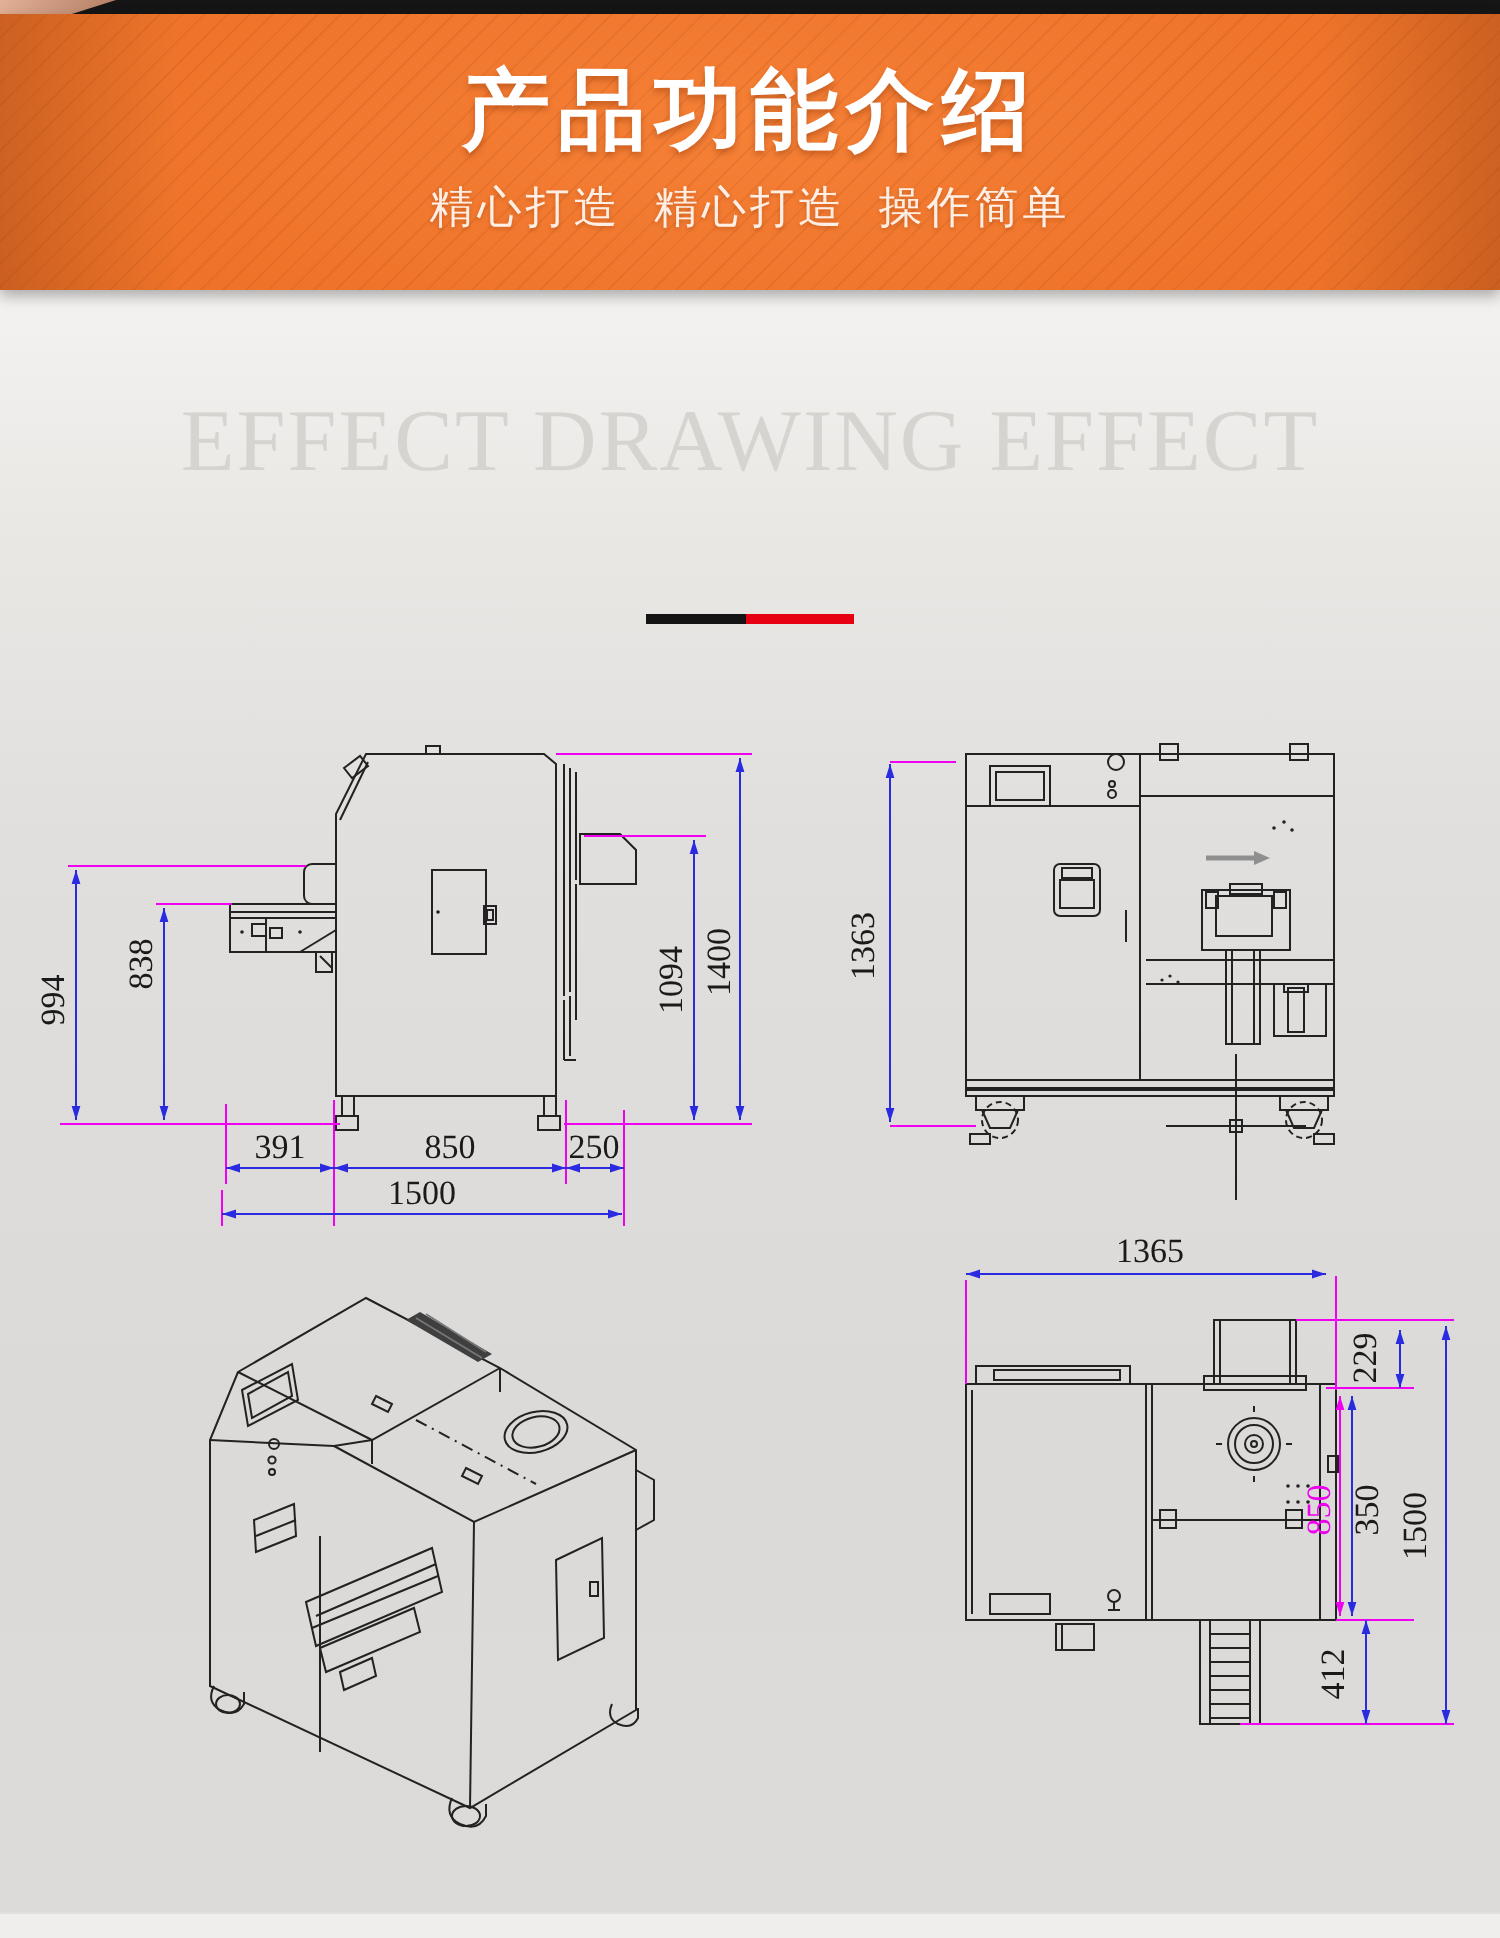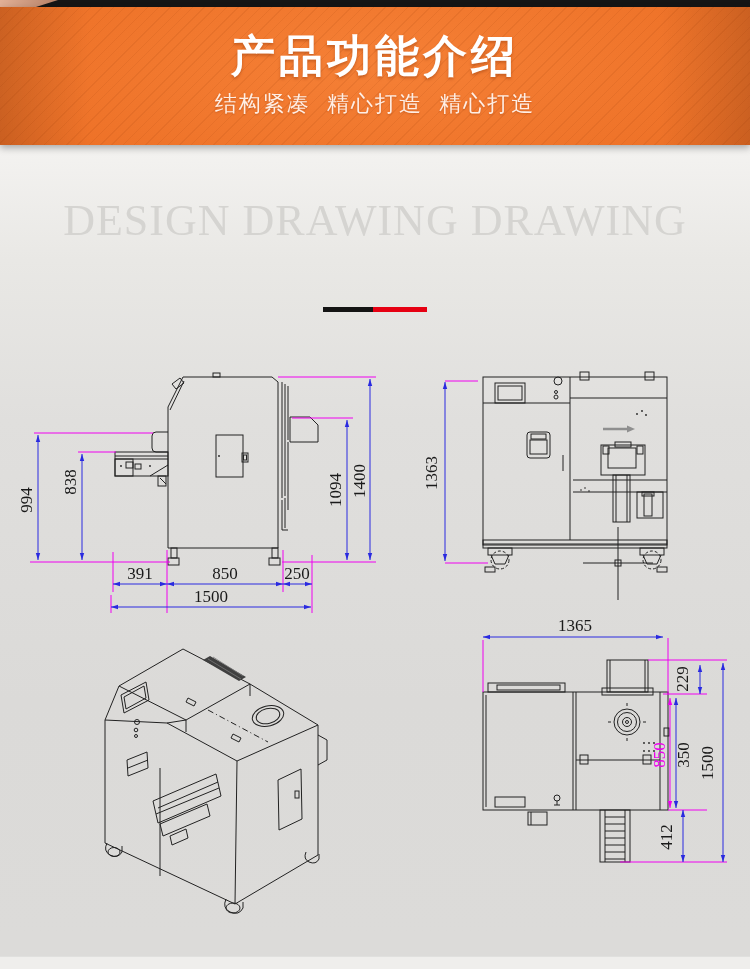--- a/index.html
+++ b/index.html
@@ -63,24 +63,24 @@
 <body>
 
 <div class="page">
 
   <div class="top-strip">
     <div class="top-wedge"></div>
   </div>
 
   <div class="banner">
     <h1 class="banner-title">产品功能介绍</h1>
-    <p class="banner-sub">结构紧凑  精心打造  精心打造</p>
+    <p class="banner-sub">精心打造  精心打造  操作简单</p>
   </div>
 
-  <div class="watermark">DESIGN DRAWING DRAWING</div>
+  <div class="watermark">EFFECT DRAWING EFFECT</div>
   <div class="divider">
     <div class="seg-black"></div>
     <div class="seg-red"></div>
   </div>
 
   <svg id="side-view" width="365" height="250" viewBox="0 0 365 250">
 
     <g stroke="#222" fill="none" stroke-width="1">
       <path d="M148,178 L148,37 L163,7 L252,7 L258,12 L258,178 Z"></path>
       <path d="M150,40 L164,11"></path>

